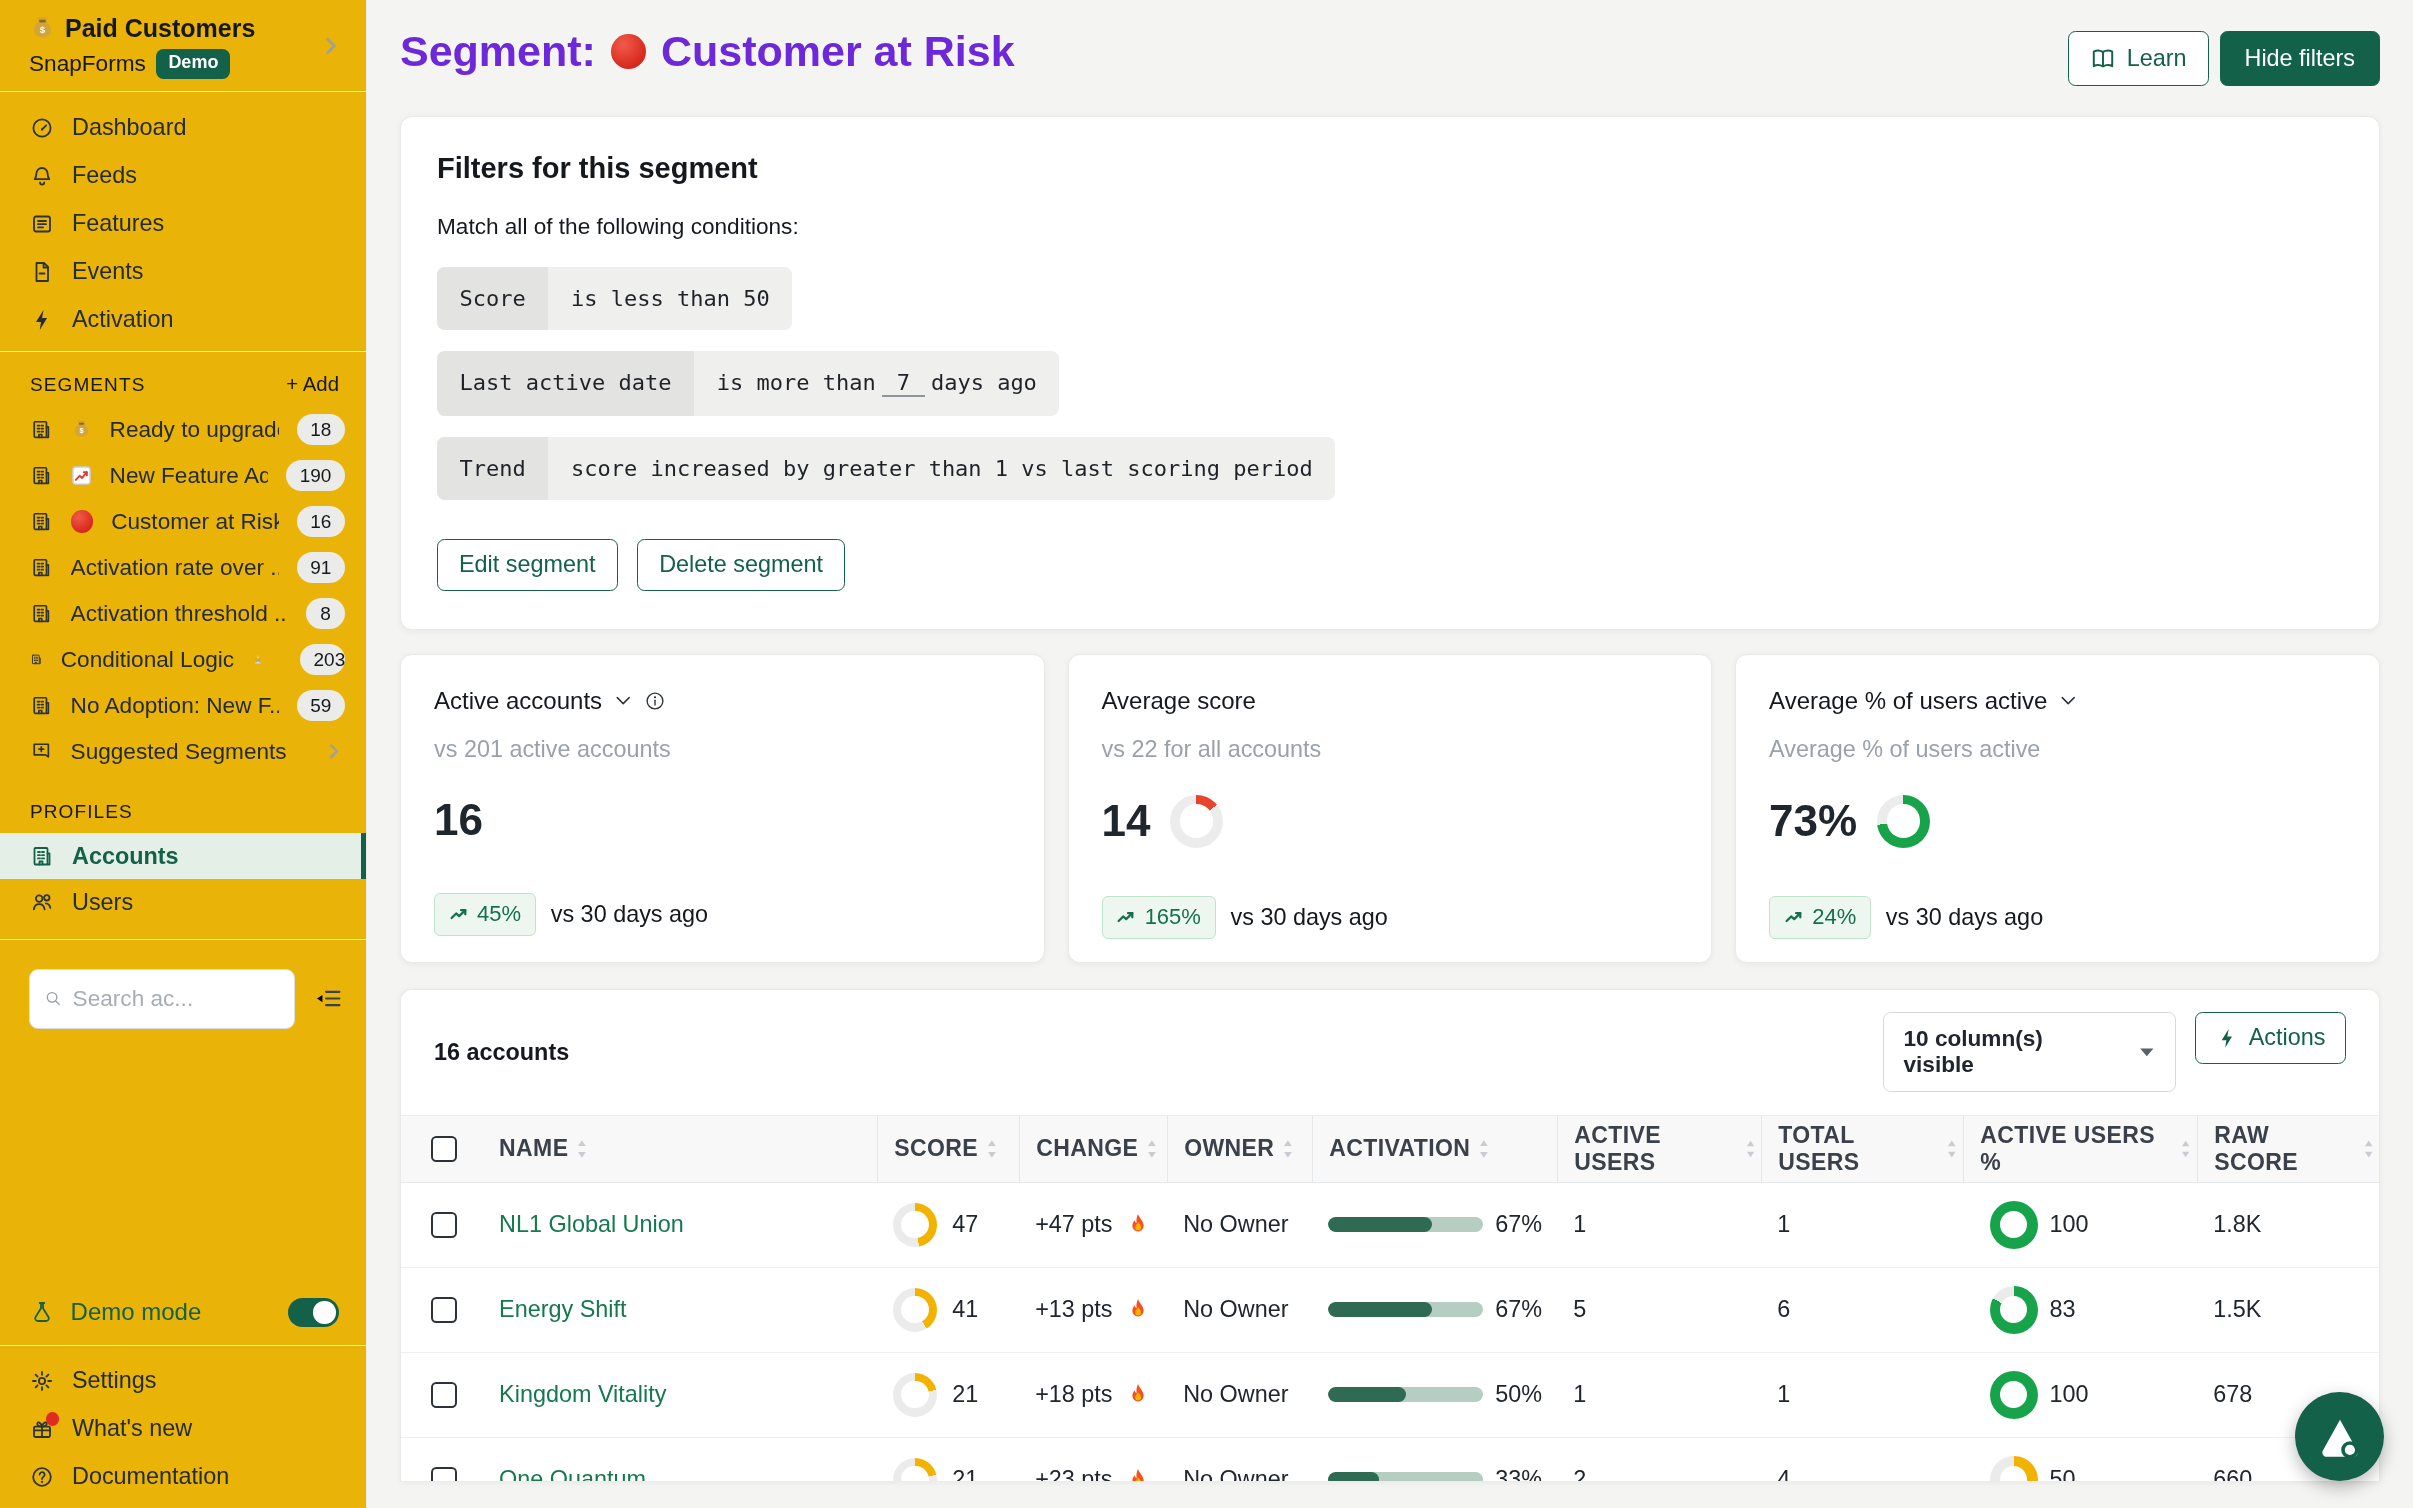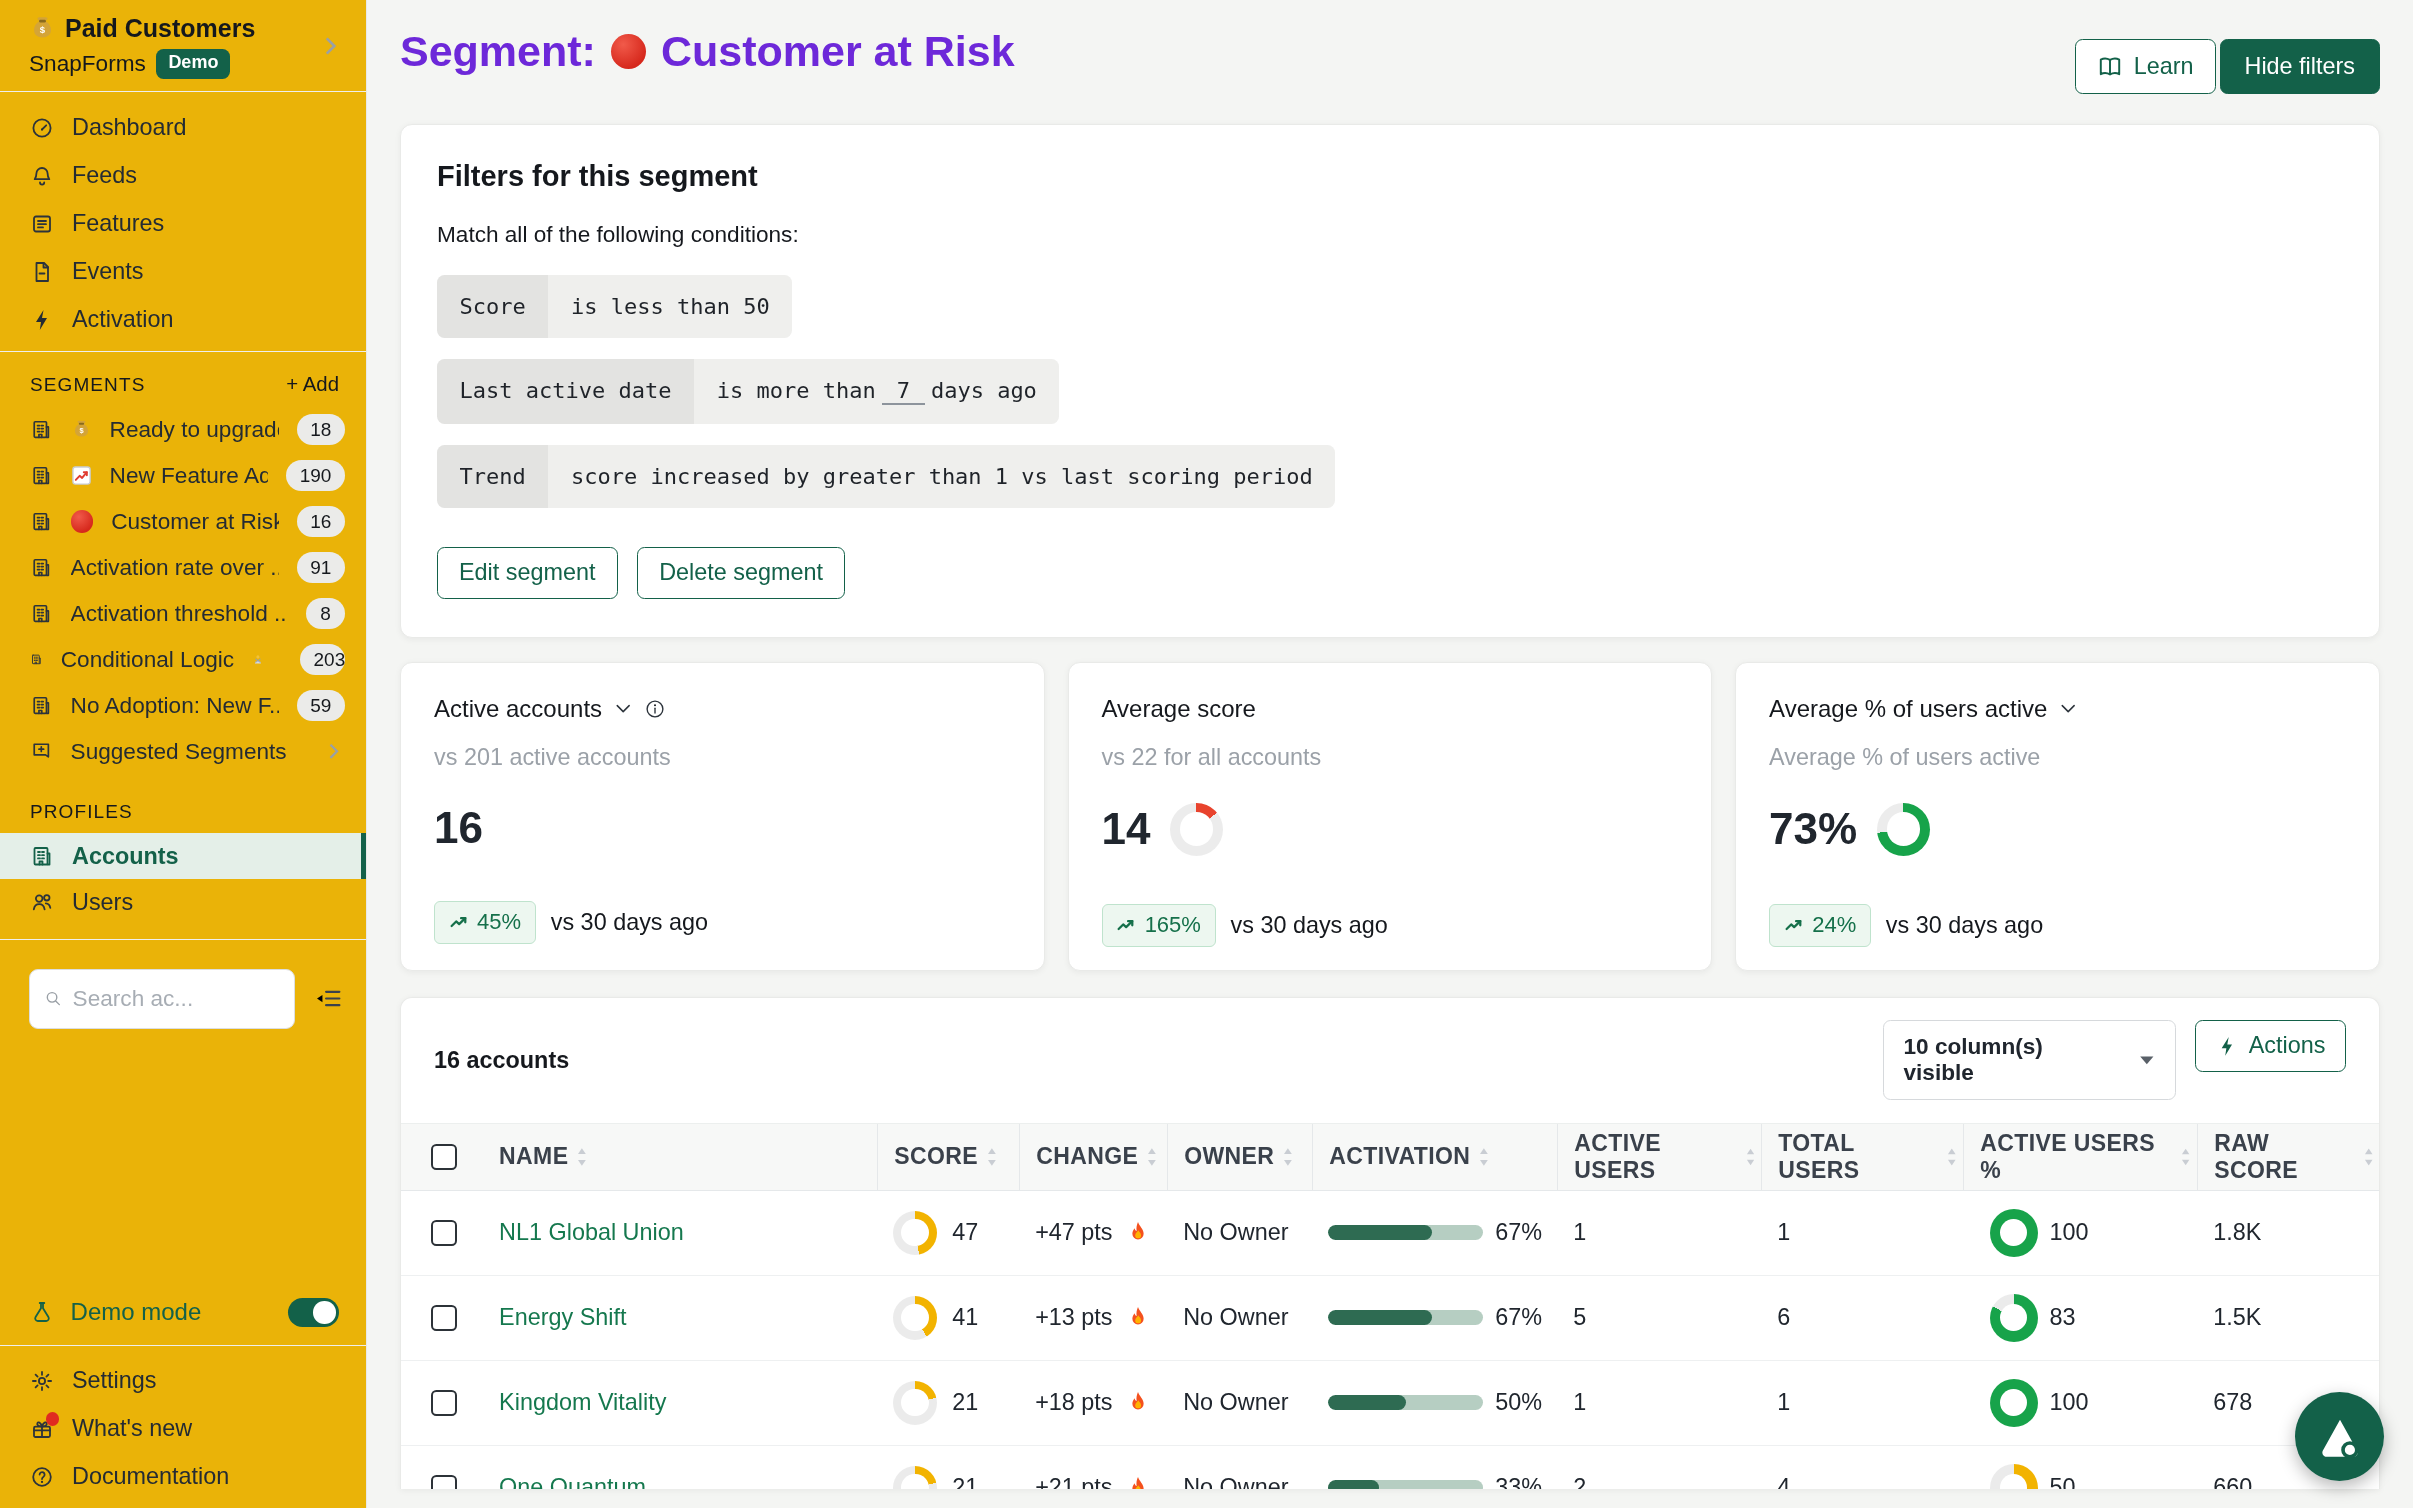--- a/index.html
+++ b/index.html
@@ -48,21 +48,21 @@
   .toggle::after { content:""; position:absolute; right:3px; top:3px; width:22.6px; height:22.6px; border-radius:50%; background:#fff; }
   .foot-list { border-top:1.5px solid #efefed; padding:10.6px 0 7.5px; }
   .gift-wrap { position:relative; }
   .red-dot-badge { position:absolute; right:-5.3px; top:-4.5px; width:13.6px; height:13.6px; border-radius:50%; background:#e02b20; }
 
   
   .main { flex:1; position:relative; padding:27px 33px 0; overflow:hidden; }
   .page-head { display:flex; align-items:flex-start; justify-content:space-between; }
   h1 { font-size:43px; font-weight:700; color:#6d28d9; display:flex; align-items:center; gap:15px; }
   .red-circle { display:inline-block; width:35px; height:35px; border-radius:50%; background:radial-gradient(circle at 35% 30%, #f15a4a, #d6281c 72%); }
-  .head-actions { display:flex; gap:4px; margin-top:12px; }
+  .head-actions { display:flex; gap:11px; margin-top:4px; }
   .btn-outline { display:flex; align-items:center; gap:10.6px; background:#fff; border:1.5px solid #136149; color:#136149; font-size:23.4px; font-weight:500; border-radius:7.5px; padding:11.3px 21px; cursor:pointer; font-family:inherit; }
   .btn-solid { background:#136149; border:1.5px solid #136149; color:#fff; font-size:23.4px; font-weight:500; border-radius:7.5px; padding:13px 24px; cursor:pointer; font-family:inherit; }
   .btn-outline .i { stroke:#136149; width:26px; height:26px; }
 
   .card { background:#fff; border:0.8px solid #e9eae8; border-radius:12px; box-shadow:0 1.5px 6px rgba(0,0,0,.05); }
 
   .filters-card { margin-top:30px; padding:35px 36px 38px; }
   .filters-card h2 { font-size:29px; font-weight:700; color:#15181d; }
   .match-text { font-size:22.6px; color:#15181d; margin-top:29px; }
   .chips { margin-top:27px; display:flex; flex-direction:column; gap:21px; align-items:flex-start; }
@@ -749,21 +749,21 @@
           <span class="checkbox"></span>
         </div>
       <div class="td">
           <span class="name-link">One Quantum</span>
         </div>
       <div class="td score-cell sep-pad">
           <span class="donut d58" style="background: conic-gradient(rgb(242, 179, 0) 21%, rgb(235, 235, 235) 0deg);"></span>
           <span>21</span>
         </div>
       <div class="td sep-pad">
-          <span>+21 pts</span>
+          <span>+23 pts</span>
           <svg class="flame" viewBox="0 0 34 34" width="26" height="26">
             <use href="#flamei"></use>
           </svg>
         </div>
       <div class="td sep-pad">
           <span>No Owner</span>
         </div>
       <div class="td sep-pad">
           <span class="bar-track">
             <span class="bar-fill" style="width: 33%; display: block;"></span>

